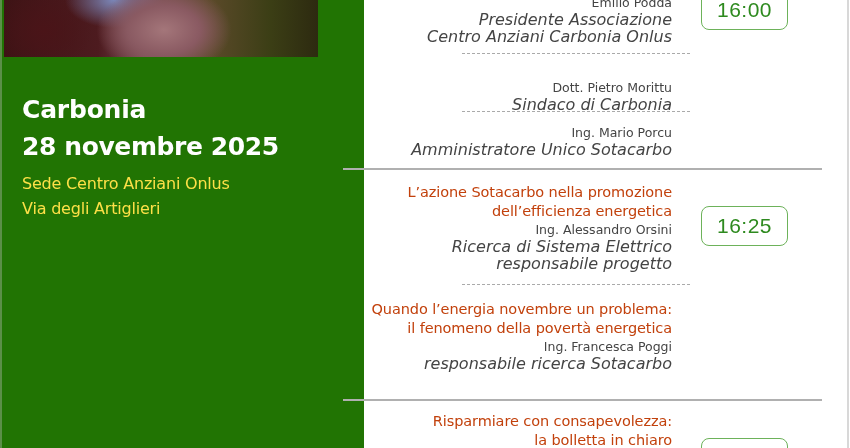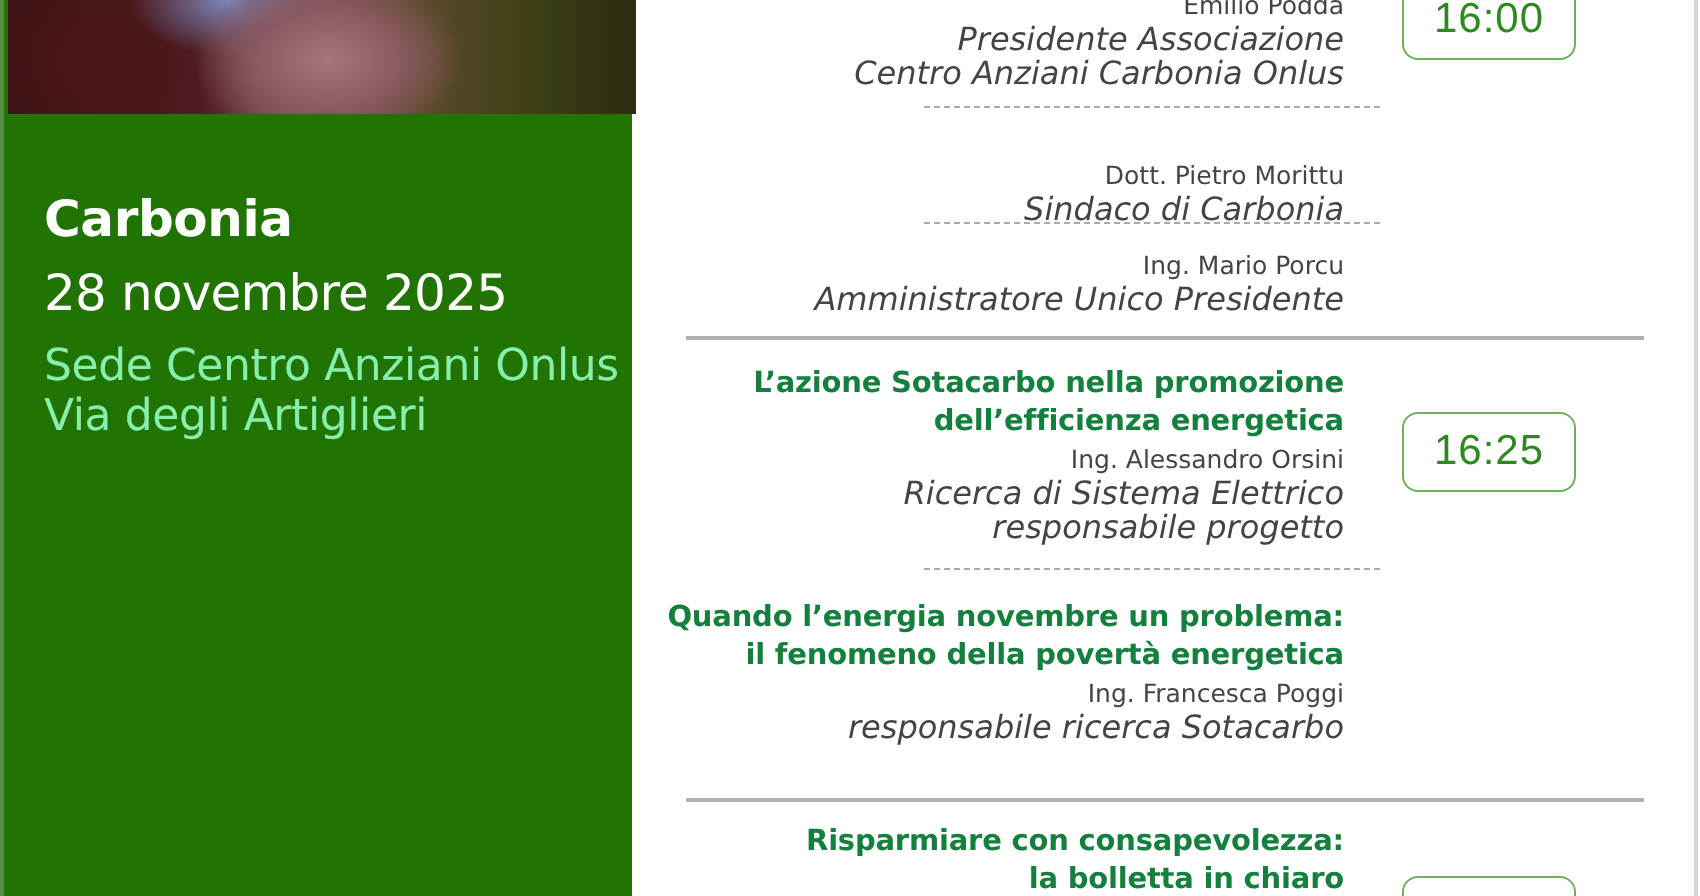--- a/index.html
+++ b/index.html
@@ -1,38 +1,38 @@
 <!DOCTYPE html>
 <html><head>
 <meta charset="utf-8">
 <style>
   html, body { margin: 0; padding: 0; }
   body {
     width: 850px; height: 448px; overflow: hidden; position: relative;
     background: #ffffff;
     font-family: "DejaVu Sans", "Liberation Sans", sans-serif;
   }
-  .left-panel { position: absolute; left: 0; top: 0; width: 316px; height: 448px; background: #217403; border-left: 2px solid #5b8f48; box-sizing: border-box; }
+  .left-panel { position: absolute; left: 0; top: 0; width: 364px; height: 448px; background: #217403; border-left: 2px solid #5b8f48; box-sizing: border-box; }
   .photo {
     position: absolute; left: 2px; top: 0; width: 314px; height: 57px;
     background:
       radial-gradient(ellipse 90px 60px at 160px 30px, #a4767a 0%, #8a5a62 40%, rgba(120,70,80,0) 75%),
       radial-gradient(ellipse 70px 40px at 110px 0px, #7a86b8 0%, rgba(120,130,180,0) 70%),
       radial-gradient(ellipse 60px 50px at 40px 30px, #4a1418 0%, rgba(70,20,25,0) 80%),
       linear-gradient(90deg, #3e1315 0%, #4d1b1f 30%, #7a4a52 45%, #5c4a2a 65%, #3b3e15 85%, #2d2a10 100%);
   }
   .left-text { position: absolute; left: 20px; top: 93px; }
   .city { color: #ffffff; font-weight: bold; font-size: 25px; line-height: 34px; letter-spacing: -0.2px; }
-  .date { color: #ffffff; font-weight: normal; font-size: 25px; line-height: 40px; letter-spacing: -0.4px; }
-  .venue { color: #86efac; font-size: 22px; line-height: 25px; margin-top: 4px; letter-spacing: -0.2px; }
+  .date { color: #ffffff; font-weight: bold; font-size: 25px; line-height: 40px; letter-spacing: -0.4px; }
+  .venue { color: #fde047; font-size: 16px; line-height: 25px; margin-top: 4px; letter-spacing: -0.2px; }
 
   .right-border { position: absolute; left: 847px; top: 0; width: 2px; height: 448px; background: #d8d8d8; }
 
   .block { position: absolute; right: 178px; text-align: right; color: #333; }
-  .title { font-weight: bold; font-size: 14.5px; line-height: 19px; color: #15803d; letter-spacing: -0.1px; }
+  .title { font-weight: normal; font-size: 14.5px; line-height: 19px; color: #c2410c; letter-spacing: -0.1px; }
   .name { font-size: 12.5px; line-height: 17px; color: #444; }
   .role { font-size: 16px; line-height: 17px; color: #444; font-style: italic; }
 
   .sep-solid { position: absolute; left: 343px; width: 479px; height: 2px; background: #b0b0b0; }
   .sep-dashed { position: absolute; left: 462px; width: 228px; height: 0; border-top: 1px dashed #aaaaaa; }
 
   .time-box {
     position: absolute; left: 701px; width: 87px; height: 40px;
     border: 1.5px solid #6db25a; border-radius: 8px; box-sizing: border-box;
     color: #2e8a1f; font-size: 21px; line-height: 37px; text-align: center;
@@ -67,21 +67,21 @@
 
 <div class="block" style="top:79px;">
   <div class="name">Dott. Pietro Morittu</div>
   <div class="role">Sindaco di Carbonia</div>
 </div>
 
 <div class="sep-dashed" style="top:111px;"></div>
 
 <div class="block" style="top:124px;">
   <div class="name">Ing. Mario Porcu</div>
-  <div class="role">Amministratore Unico Presidente</div>
+  <div class="role">Amministratore Unico Sotacarbo</div>
 </div>
 
 <div class="sep-solid" style="top:168px;"></div>
 
 <div class="block" style="top:183px;">
   <div class="title">L’azione Sotacarbo nella promozione</div>
   <div class="title">dell’efficienza energetica</div>
   <div class="name">Ing. Alessandro Orsini</div>
   <div class="role">Ricerca di Sistema Elettrico</div>
   <div class="role">responsabile progetto</div>

